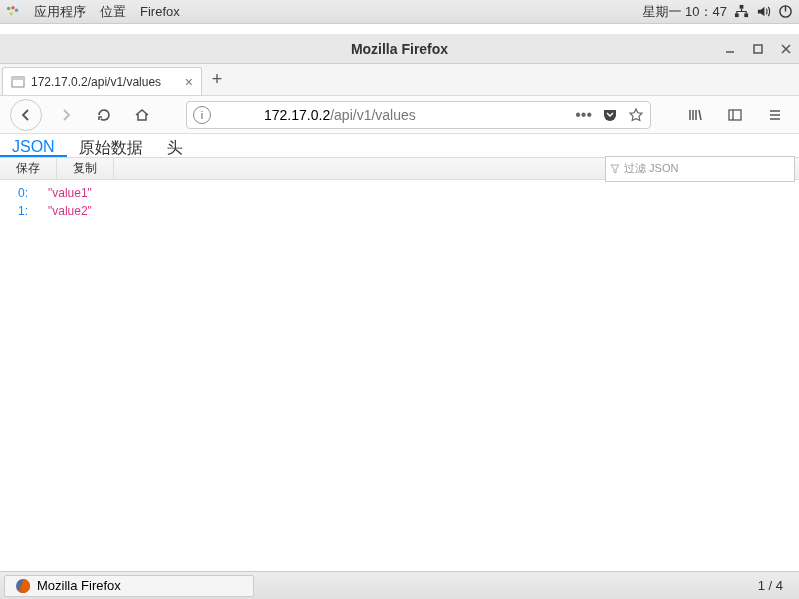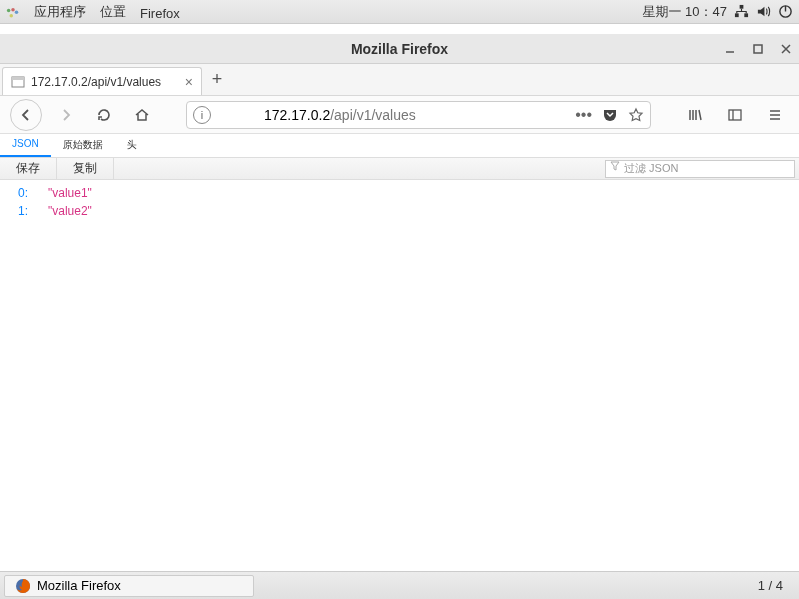--- a/index.html
+++ b/index.html
@@ -1,20 +1,20 @@
 <!DOCTYPE html>
 <html><head>
 <meta charset="utf-8">
 <style>
 * { margin: 0; padding: 0; box-sizing: border-box; font-family: sans-serif; }
 body { width: 799px; height: 599px; background: #fff; overflow: hidden; position: relative; }
 
 
 .gnome-bar { height: 24px; background: linear-gradient(#ececec, #e0e0e0); border-bottom: 1px solid #ccc; display: flex; align-items: center; padding: 0 6px; font-size: 13px; color: #333; }
-.gnome-bar .left { display: flex; align-items: flex-end; gap: 14px; }
+.gnome-bar .left { display: flex; align-items: center; gap: 14px; }
 .gnome-bar .right { margin-left: auto; display: flex; align-items: center; gap: 6px; }
 .gnome-bar .apps-icon { width: 14px; height: 14px; display: inline-block; }
 .gnome-bar .sys-icon { width: 16px; height: 16px; display: inline-flex; align-items: center; justify-content: center; }
 
 
 .win-title { height: 30px; background: #e8e8e8; border-bottom: 1px solid #d0d0d0; display: flex; align-items: center; justify-content: center; position: relative; margin-top: 10px; }
 .win-title .title-text { font-weight: bold; font-size: 14px; color: #333; }
 .win-title .win-controls { position: absolute; right: 6px; display: flex; gap: 14px; }
 .win-title .wc { width: 14px; height: 14px; display: flex; align-items: center; justify-content: center; color: #555; }
 
@@ -32,27 +32,27 @@
 .nav-btn.disabled { color: #bbb; }
 .url-bar { flex: 1; height: 28px; border: 1px solid #ccc; border-radius: 4px; display: flex; align-items: center; padding: 0 6px; background: #fff; margin: 0 20px 0 20px; max-width: 490px; }
 .url-bar .info-icon { width: 18px; height: 18px; border: 1px solid #888; border-radius: 50%; display: flex; align-items: center; justify-content: center; font-size: 11px; color: #666; margin-right: 8px; }
 .url-bar .url { flex: 1; font-size: 14px; color: #333; }
 .url-bar .url .host { color: #000; margin-left: 45px; }
 .url-bar .url .path { color: #777; }
 .url-bar .actions { display: flex; align-items: center; gap: 10px; color: #666; }
 .nav-right { margin-left: auto; display: flex; gap: 12px; }
 
 
-.json-tabs { height: 24px; border-bottom: 1px solid #ddd; display: flex; align-items: stretch; font-size: 10px; }
+.json-tabs { height: 24px; border-bottom: 1px solid #ddd; display: flex; align-items: stretch; font-size: 16px; }
 .json-tabs .jt { padding: 4px 12px; color: #333; }
 .json-tabs .jt.active { color: #0a84ff; border-bottom: 2px solid #0a84ff; }
 
 .json-toolbar { height: 22px; background: linear-gradient(#f8f8f8,#eeeeee); border-bottom: 1px solid #ddd; display: flex; align-items: center; font-size: 12px; }
 .json-toolbar .tbtn { padding: 0 16px; border-right: 1px solid #ddd; height: 100%; display: flex; align-items: center; color: #333; }
-.json-toolbar .filter { margin-left: auto; width: 190px; height: 18px; border: 1px solid #ccc; background: #fff; font-size: 11px; color: #999; display: flex; padding: 0 4px; gap: 4px; margin-right: 4px; }
+.json-toolbar .filter { margin-left: auto; width: 190px; height: 26px; border: 1px solid #ccc; background: #fff; font-size: 11px; color: #999; display: flex; align-items: center; padding: 0 4px; gap: 4px; margin-right: 4px; }
 
 
 .json-content { padding: 4px 8px; font-family: monospace; font-size: 12px; }
 .json-row { display: flex; gap: 20px; line-height: 18px; }
 .json-row .key { color: #0a84ff; width: 20px; text-align: right; }
 .json-row .val { color: #d63384; }
 
 
 .taskbar { position: absolute; bottom: 0; left: 0; right: 0; height: 28px; background: linear-gradient(#ececec,#e0e0e0); border-top: 1px solid #ccc; display: flex; align-items: center; padding: 0 4px; font-size: 13px; }
 .task-item { display: flex; align-items: center; gap: 6px; background: #f5f5f5; border: 1px solid #ccc; border-radius: 2px; padding: 2px 10px; height: 22px; min-width: 250px; }

